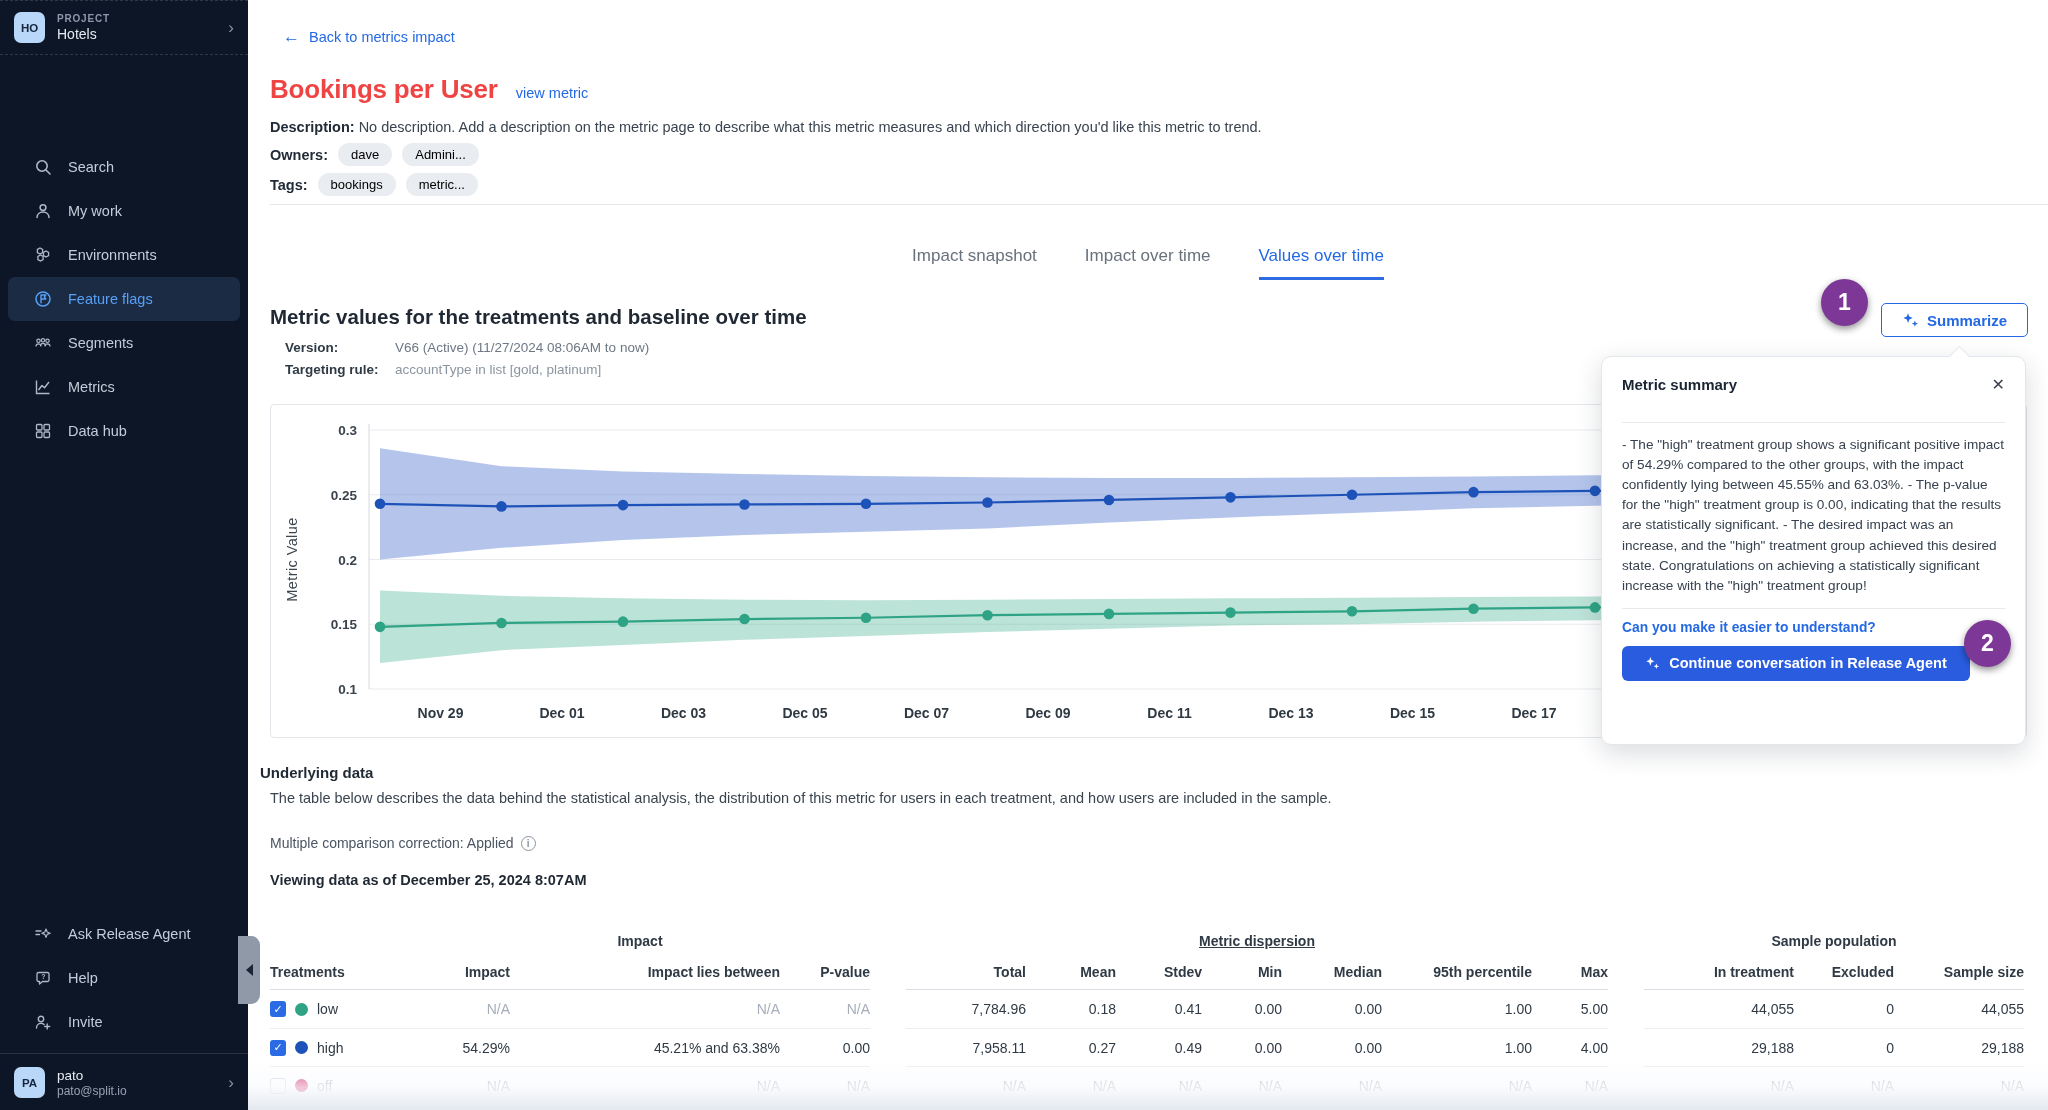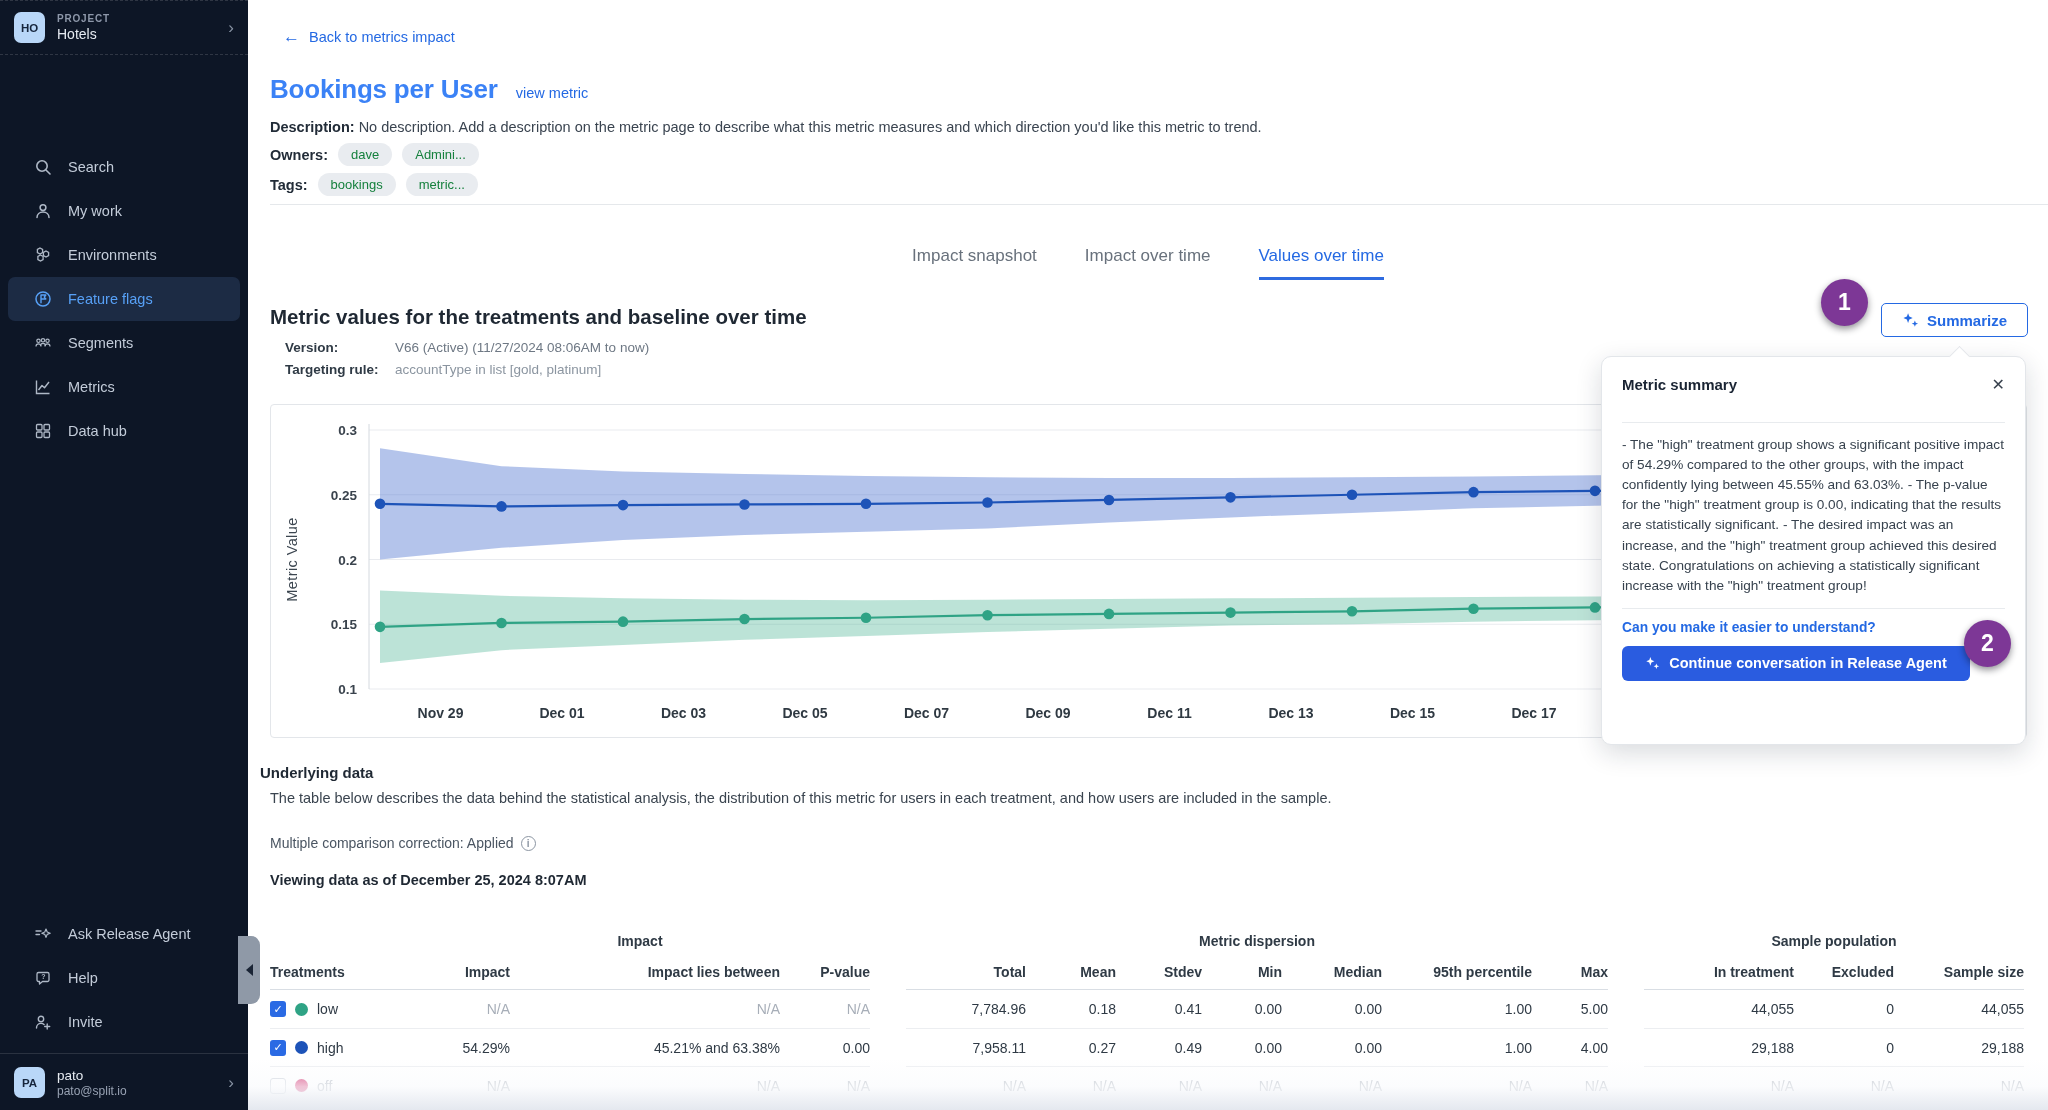--- a/index.html
+++ b/index.html
@@ -28,26 +28,26 @@
   .user-row { display:flex; align-items:center; gap:12px; padding:13px 14px; cursor:pointer; }
   .user-name { font-size:13.5px; color:#e6ebf1; }
   .user-email { font-size:12px; color:#98a2b3; margin-top:1px; }
   .collapse-handle { position:absolute; left:238px; top:936px; width:22px; height:68px; background:#8f99a7; border-radius:0 9px 9px 0; z-index:4; display:flex; align-items:center; justify-content:center; cursor:pointer; }
   .collapse-handle .tri { width:0; height:0; border-top:6px solid transparent; border-bottom:6px solid transparent; border-right:7px solid #1a2435; }
 
   
   .back-link { position:absolute; left:283px; top:27px; color:#2469e3; font-size:14.5px; display:flex; align-items:center; gap:9px; cursor:pointer; }
   .back-arrow { font-size:17px; }
   .title-row { position:absolute; left:270px; top:74px; display:flex; align-items:baseline; gap:18px; }
-  .page-title { font-size:26px; font-weight:700; color:#3b82f6; letter-spacing:-0.2px; }
+  .page-title { font-size:26px; font-weight:700; color:#ef4444; letter-spacing:-0.2px; }
   .view-metric { color:#2469e3; font-size:14.5px; cursor:pointer; }
   .desc-row { position:absolute; left:270px; top:119px; font-size:14.5px; color:#3a4450; }
   .desc-row b, .meta-row b { color:#222c38; font-weight:700; }
   .meta-row { position:absolute; left:270px; display:flex; align-items:center; gap:10px; font-size:14.5px; color:#222c38; }
-  .chip { background:#e9ecf0; border-radius:13px; padding:4px 13px; font-size:13px; color:#15803d; white-space:nowrap; }
+  .chip { background:#e9ecf0; border-radius:13px; padding:4px 13px; font-size:13px; color:#000000; white-space:nowrap; }
   .hdr-divider { position:absolute; left:270px; right:0; top:204px; border-top:1px solid #e5e8eb; }
 
   
   .tabs { position:absolute; left:248px; right:0; top:246px; display:flex; justify-content:center; gap:48px; }
   .tab { font-size:17px; color:#68717c; padding-bottom:11px; cursor:pointer; border-bottom:3px solid transparent; }
   .tab.active { color:#2469e3; border-bottom-color:#2e6be0; }
 
   
   .section-heading { position:absolute; left:270px; top:305px; font-size:20.5px; font-weight:600; color:#1f2833; }
   .kv-row { position:absolute; left:285px; display:flex; font-size:13.5px; }
@@ -346,21 +346,21 @@
   <div class="u-heading">Underlying data</div>
   <div class="u-para">The table below describes the data behind the statistical analysis, the distribution of this metric for users in each treatment, and how users are included in the sample.</div>
   <div class="u-correction">
     <span>Multiple comparison correction: Applied</span>
     <span class="info-i">i</span>
   </div>
   <div class="u-viewing">Viewing data as of December 25, 2024 8:07AM</div>
 
   <div class="data-table" id="data-table">
       <div class="group-h" style="grid-area: 1 / 2 / auto / span 3;">Impact</div>
-      <div class="group-h" style="grid-area: 1 / 6 / auto / span 7;">Metric dispersion</div>
+      <div class="group-h" style="grid-area: 1 / 6 / auto / span 7; text-decoration: underline;">Metric dispersion</div>
       <div class="group-h" style="grid-area: 1 / 14 / auto / span 3;">Sample population</div>
       <div class="col-h" style="grid-area: 2 / 1;">Treatments</div>
       <div class="col-h right" style="grid-area: 2 / 2;">Impact</div>
       <div class="col-h right" style="grid-area: 2 / 3;">Impact lies between</div>
       <div class="col-h right" style="grid-area: 2 / 4;">P-value</div>
       <div class="col-h right" style="grid-area: 2 / 6;">Total</div>
       <div class="col-h right" style="grid-area: 2 / 7;">Mean</div>
       <div class="col-h right" style="grid-area: 2 / 8;">Stdev</div>
       <div class="col-h right" style="grid-area: 2 / 9;">Min</div>
       <div class="col-h right" style="grid-area: 2 / 10;">Median</div>

